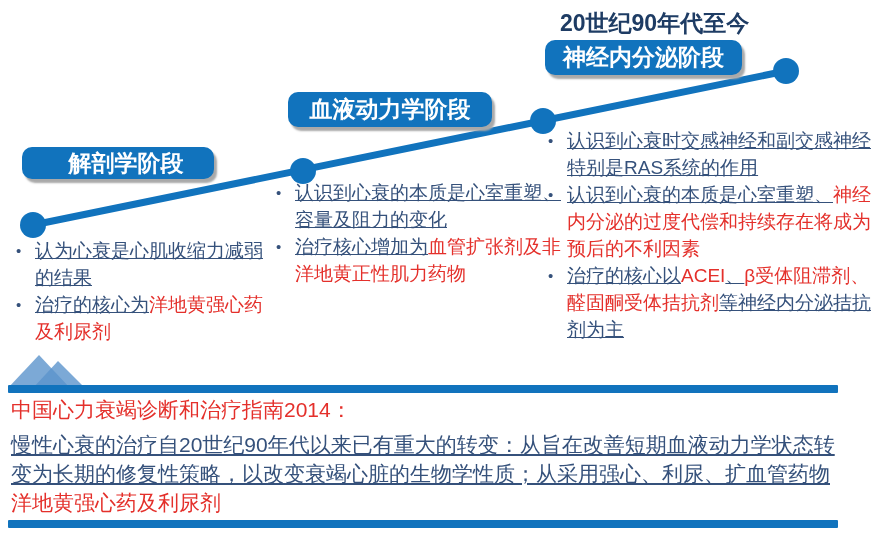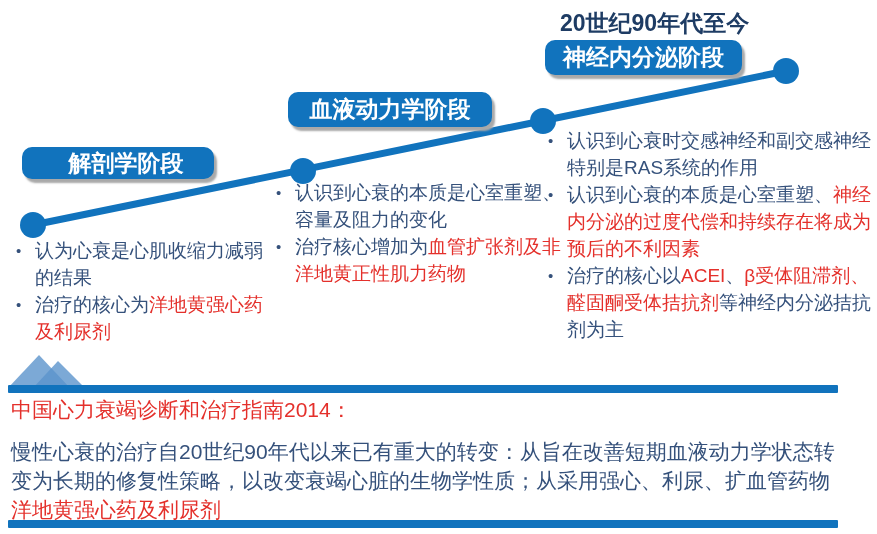--- a/index.html
+++ b/index.html
@@ -62,21 +62,21 @@
     display: flex;
     align-items: flex-start;
   }
   .bullet .marker {
     flex: 0 0 19px;
     font-size: 15px;
     color: var(--c-body);
     line-height: 27px;
   }
   .bullet .text { flex: 1; }
-  [data-color="blue"] { color: var(--c-body); }
+  [data-color="blue"] { color: var(--c-body); text-decoration: underline; }
   [data-color="red"]  { color: var(--c-red); }
   .bar {
     position: absolute;
     height: 8px;
     background: var(--c-accent);
     border-radius: 1px;
   }
   .bar-top    { left: 8px; top: 385px; width: 830px; }
   .bar-bottom { left: 8px; top: 520px; width: 830px; }
   .mountain-svg {
@@ -87,21 +87,21 @@
   .footer-text {
     position: absolute;
     left: 11px; top: 395px;
     width: 832px;
     font-size: 21px;
     line-height: 29px;
   }
   .footer-heading {
     display: block;
     line-height: 30px;
-    margin-bottom: 12px;
+    margin-bottom: 5px;
   }
 </style>
 </head>
 <body>
 
 <div class="slide">
 
   <svg class="timeline-svg" viewBox="0 0 877 534" xmlns="http://www.w3.org/2000/svg">
     <line x1="33" y1="225" x2="786" y2="71" stroke="#1173bd" stroke-width="7" stroke-linecap="round"></line>
     <circle cx="33" cy="225" r="13" fill="#1173bd"></circle>

